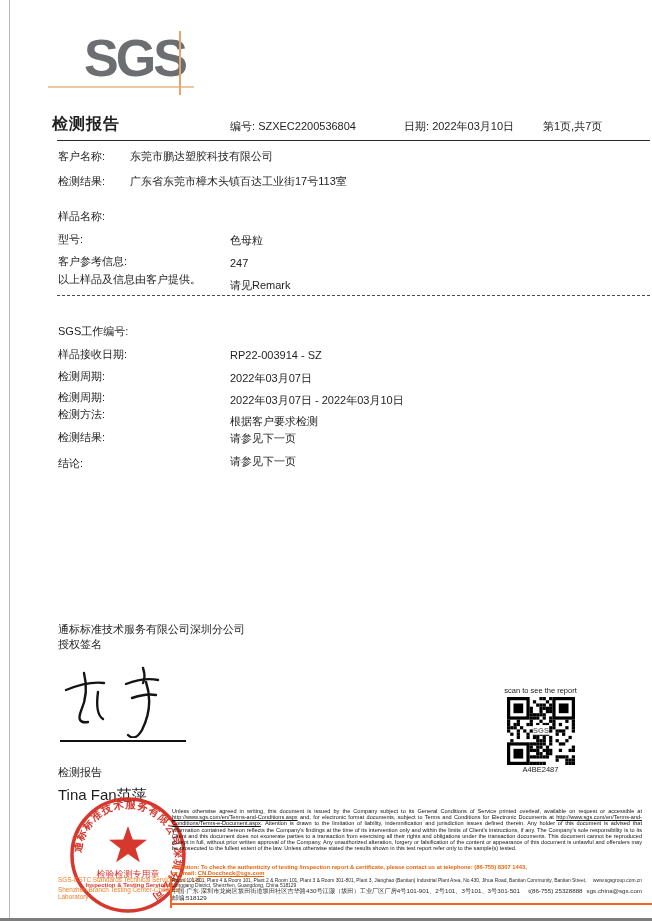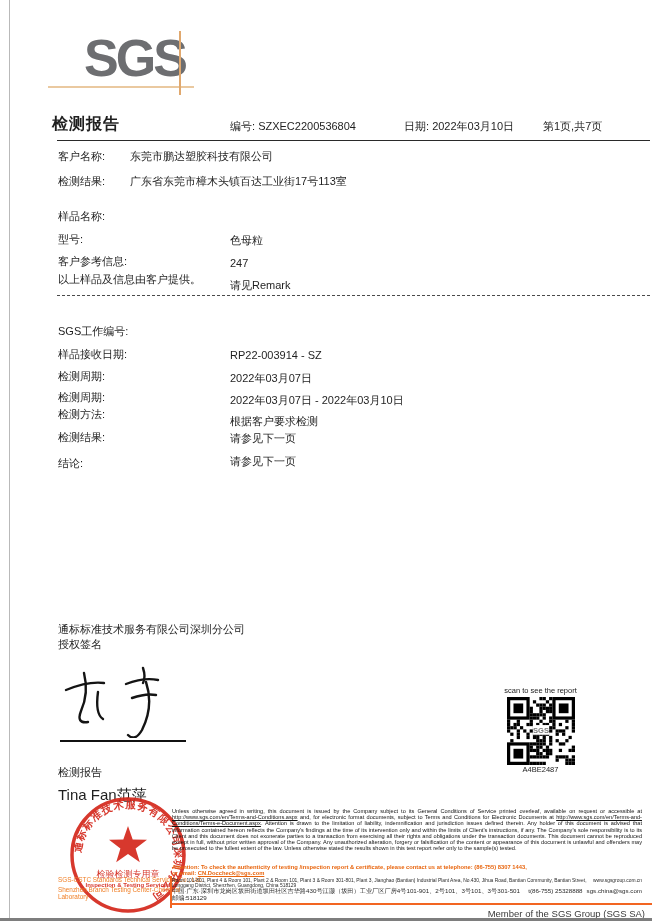--- a/index.html
+++ b/index.html
@@ -342,16 +342,15 @@
   <div class="abs addr-en">
     <span>Room 101-801, Plant 4 &amp; Room 101, Plant 2 &amp; Room 101, Plant 3 &amp; Room 301-801, Plant 3, Jianghao (Bantian) Industrial Plant Area, No.430, Jihua Road, Bantian Community, Bantian Street, Longgang District, Shenzhen, Guangdong, China 518129</span>
     <span class="nowrap">www.sgsgroup.com.cn</span>
   </div>
   <div class="abs addr-cn">
     <span>中国·广东·深圳市龙岗区坂田街道坂田社区吉华路430号江灏（坂田）工业厂区厂房4号101-901、2号101、3号101、3号301-501 邮编:518129</span>
     <span class="nowrap">t(86-755) 25328888</span>
     <span class="nowrap">sgs.china@sgs.com</span>
   </div>
   <div class="abs foot-rule"></div>
-  <div class="abs member">Member of the SGS Group (SGS SA)</div>
 
   <div class="abs edge-bottom"></div>
 </div>
 
 </body></html>

